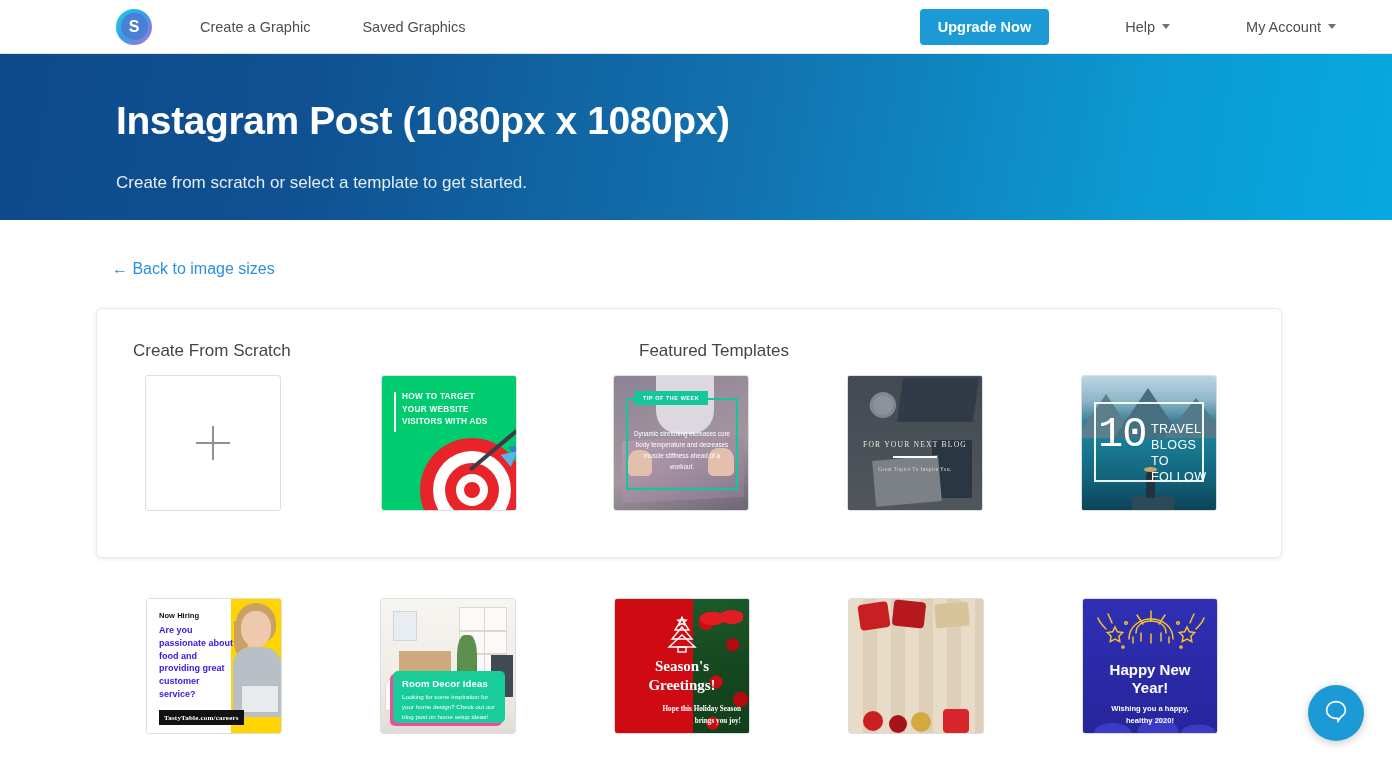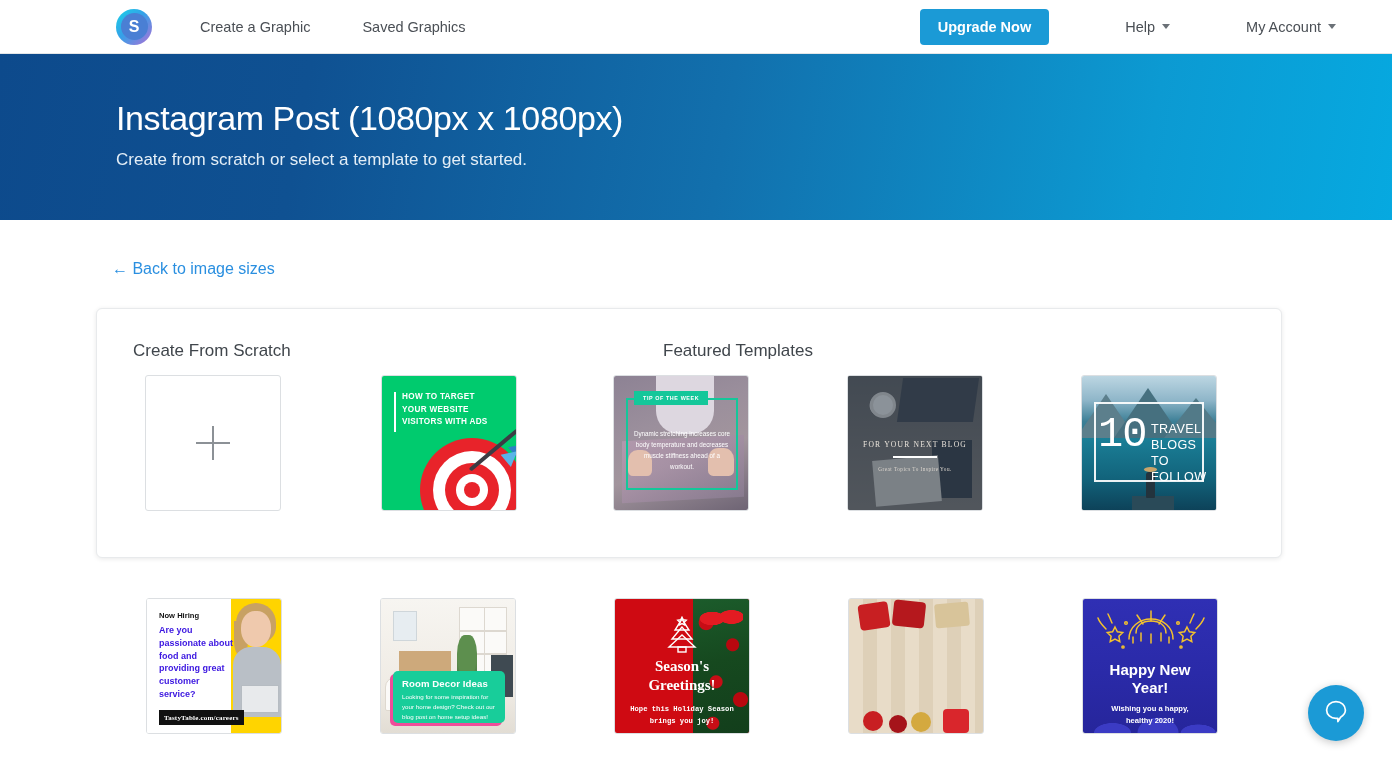--- a/index.html
+++ b/index.html
@@ -84,25 +84,25 @@
 
   
   .hero {
     height: 166px;
     background: linear-gradient(100deg, #0d4a8c 0%, #0f5192 22%, #1270ad 52%, #0c9ad2 82%, #06a9e0 100%);
     padding-left: 116px;
     padding-top: 44px;
     color: #ffffff;
   }
   .hero-title {
-    font-size: 34px;
-    font-weight: 400;
+    font-size: 39px;
+    font-weight: 700;
     letter-spacing: -0.4px;
     line-height: 1.2;
-    margin-bottom: 11px;
+    margin-bottom: 28px;
   }
   .hero-sub {
     font-size: 17px;
     font-weight: 400;
     color: #e3eef7;
   }
 
   
   .page-body { background: #ffffff; position: relative; height: 549px; }
   .back-link {
@@ -125,21 +125,21 @@
     border: 1px solid #e8eaec;
     border-radius: 6px;
     box-shadow: 0 1px 5px rgba(0,0,0,0.09);
   }
   .section-label {
     position: absolute;
     font-size: 17px;
     color: #40464c;
   }
   .label-scratch { left: 36px; top: 32px; }
-  .label-featured { left: 542px; top: 32px; margin-left: 24px; }
+  .label-featured { left: 542px; top: 32px; }
 
   .thumb {
     position: absolute;
     width: 136px; height: 136px;
     border: 1px solid #dcdfe2;
     border-radius: 3px;
     overflow: hidden;
     cursor: pointer;
     background: #fff;
   }
@@ -323,23 +323,23 @@
                 radial-gradient(ellipse at 74% 40%, #e31b22 0 12px, transparent 13px);
   }
   .t7 .tree { position: absolute; left: 44px; top: 17px; width: 46px; height: 40px; }
   .t7 .tree svg { display: block; }
   .t7 .g1 {
     position: absolute; left: 0; right: 0; top: 58px; text-align: center;
     color: #fff; font-size: 15px; font-family: "Liberation Serif", serif; font-weight: 700;
     line-height: 1.26;
   }
   .t7 .g2 {
-    position: absolute; left: 8px; right: 8px; top: 104px; text-align: center;
+    position: absolute; left: 8px; right: 8px; top: 104px; text-align: right;
     color: #fff; font-size: 7.2px; font-weight: 700; line-height: 1.7;
-    font-family: Liberation Mono, monospace;
+    font-family: Liberation Serif, serif;
   }
 
   
   .t8 { background: #e6dbc9; }
   .t8 .wood { position: absolute; inset: 0; background: repeating-linear-gradient(90deg,#e8dcc8 0 14px,#ded0b8 14px 28px); }
   .t8 .orn1 { position: absolute; left: 10px; top: 4px; width: 30px; height: 26px; background: #c81f22; border-radius: 4px; transform: rotate(-8deg); }
   .t8 .orn2 { position: absolute; left: 44px; top: 2px; width: 32px; height: 26px; background: #b5181d; border-radius: 4px; transform: rotate(6deg); }
   .t8 .orn3 { position: absolute; right: 14px; top: 4px; width: 34px; height: 24px; background: #d8c49a; border-radius: 3px; transform: rotate(-5deg); }
   .t8 .orn4 { position: absolute; left: 14px; bottom: 2px; width: 20px; height: 20px; border-radius: 50%; background: #c81f22; }
   .t8 .orn5 { position: absolute; left: 40px; bottom: 0; width: 18px; height: 18px; border-radius: 50%; background: #a5141a; }

